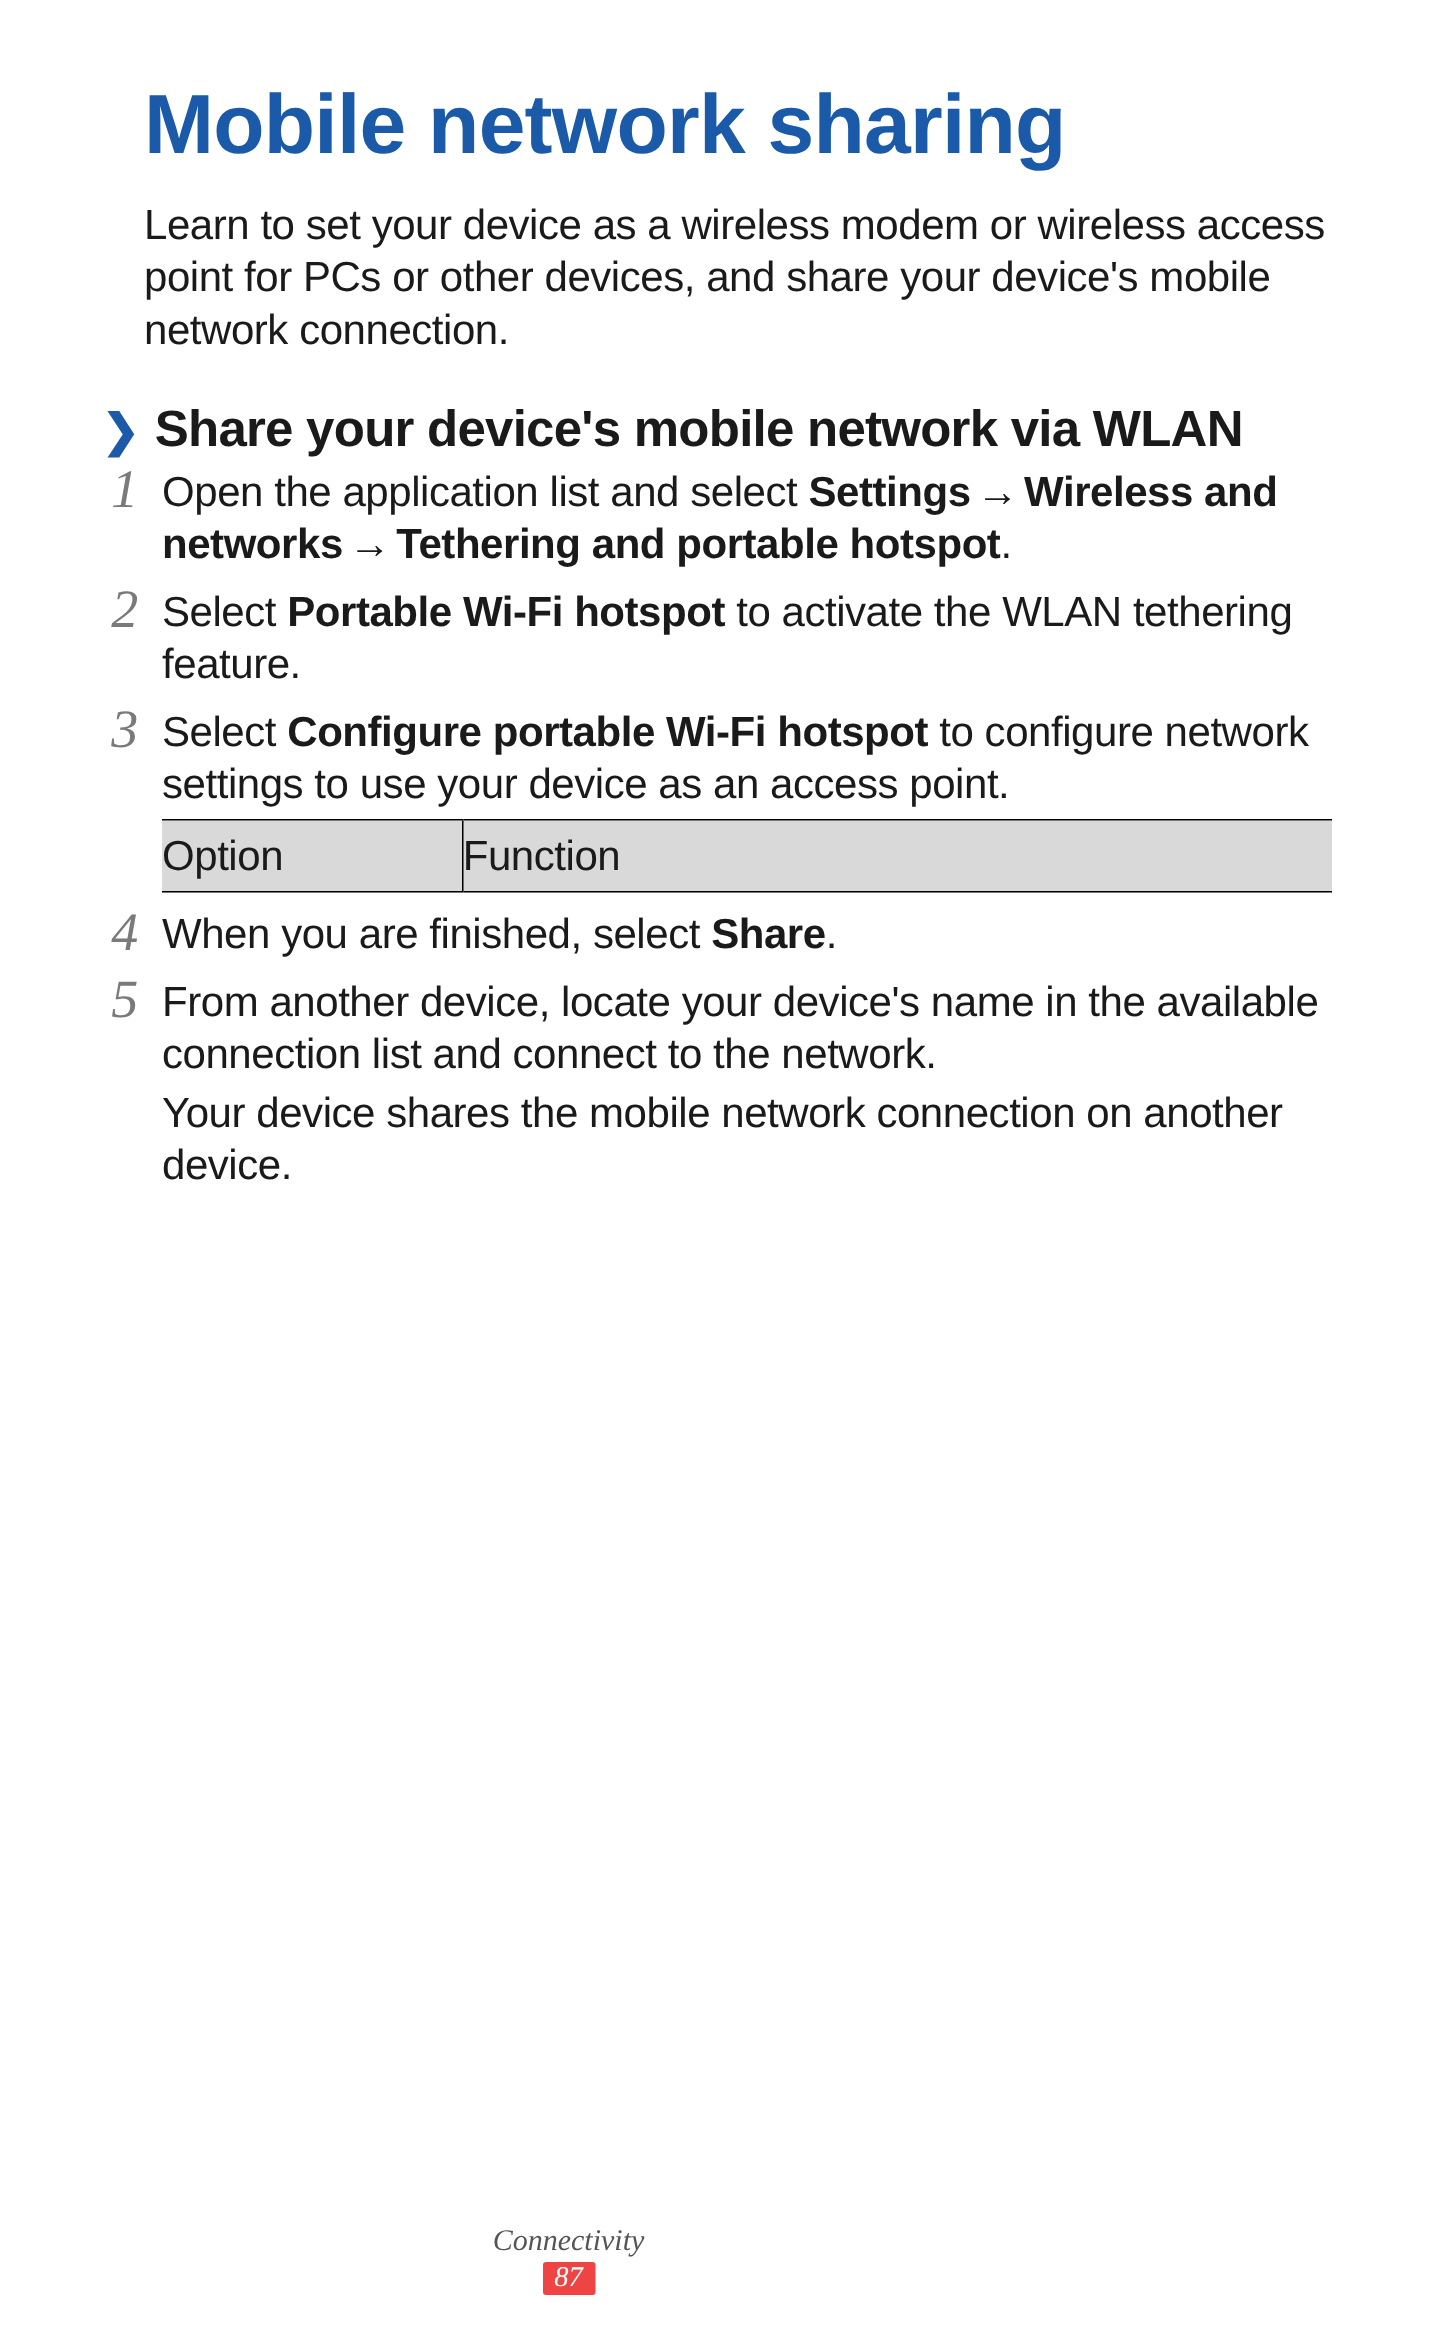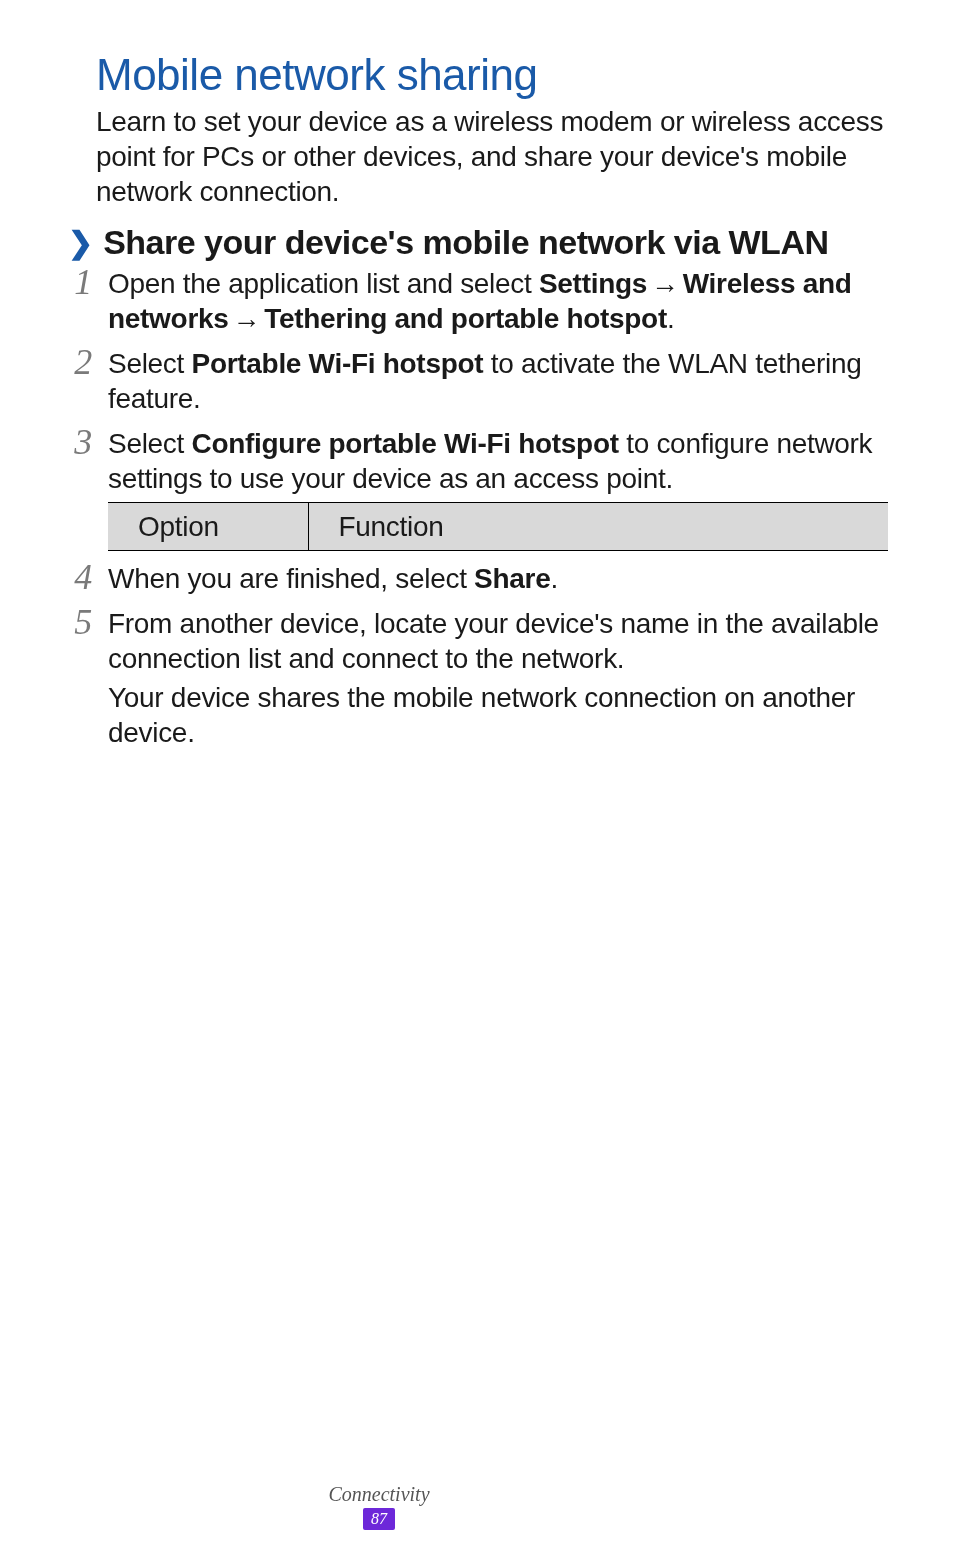--- a/index.html
+++ b/index.html
@@ -6,30 +6,30 @@
   html, body { width: 954px; height: 1566px; }
   body {
     font-family: "Myriad Pro", "Segoe UI", "Helvetica Neue", Arial, sans-serif;
     background: #fff;
     color: #1a1a1a;
     position: relative;
     padding: 50px 68px 0 68px;
   }
   .title {
     color: #1a5aa8;
-    font-size: 44px;
-    font-weight: 400;
-    margin-bottom: 4px;
+    font-size: 56px;
+    font-weight: 700;
+    margin-bottom: 17px;
     letter-spacing: -0.5px;
     margin-left: 28px;
   }
   .intro {
     font-size: 28px;
     line-height: 1.25;
-    margin-bottom: 14px;
+    margin-bottom: 30px;
     margin-left: 28px;
     letter-spacing: -0.3px;
   }
   .subhead-row {
     display: flex;
     align-items: center;
     margin-bottom: 4px;
   }
   .chevron {
     color: #1a5aa8;
@@ -74,21 +74,21 @@
   table.opts {
     border-collapse: collapse;
     margin: 6px 0 4px 0;
     width: 780px;
   }
   table.opts th, table.opts td {
     border-top: 1.5px solid #000;
     border-bottom: 1.5px solid #000;
     border-left: none;
     border-right: none;
-    padding: 6px 30px;
+    padding: 6px 0;
     text-align: left;
     font-size: 28px;
     line-height: 1.25;
     vertical-align: middle;
   }
   table.opts th {
     background: #d9d9d9;
     font-weight: 400;
   }
   table.opts th.col1, table.opts td.col1 {
@@ -108,24 +108,24 @@
     text-align: center;
   }
   .footer-label {
     font-style: italic;
     font-size: 20px;
     color: #555;
     font-family: "Times New Roman", Georgia, serif;
   }
   .page-badge {
     display: inline-block;
-    background: #6d28d9;
+    background: #ef4444;
     color: #fff;
     font-style: italic;
-    font-size: 16px;
+    font-size: 19px;
     padding: 0 8px;
     border-radius: 2px;
     font-family: "Times New Roman", Georgia, serif;
     line-height: 22px;
     margin-top: 2px;
   }
 </style>
 </head>
 <body>
 

